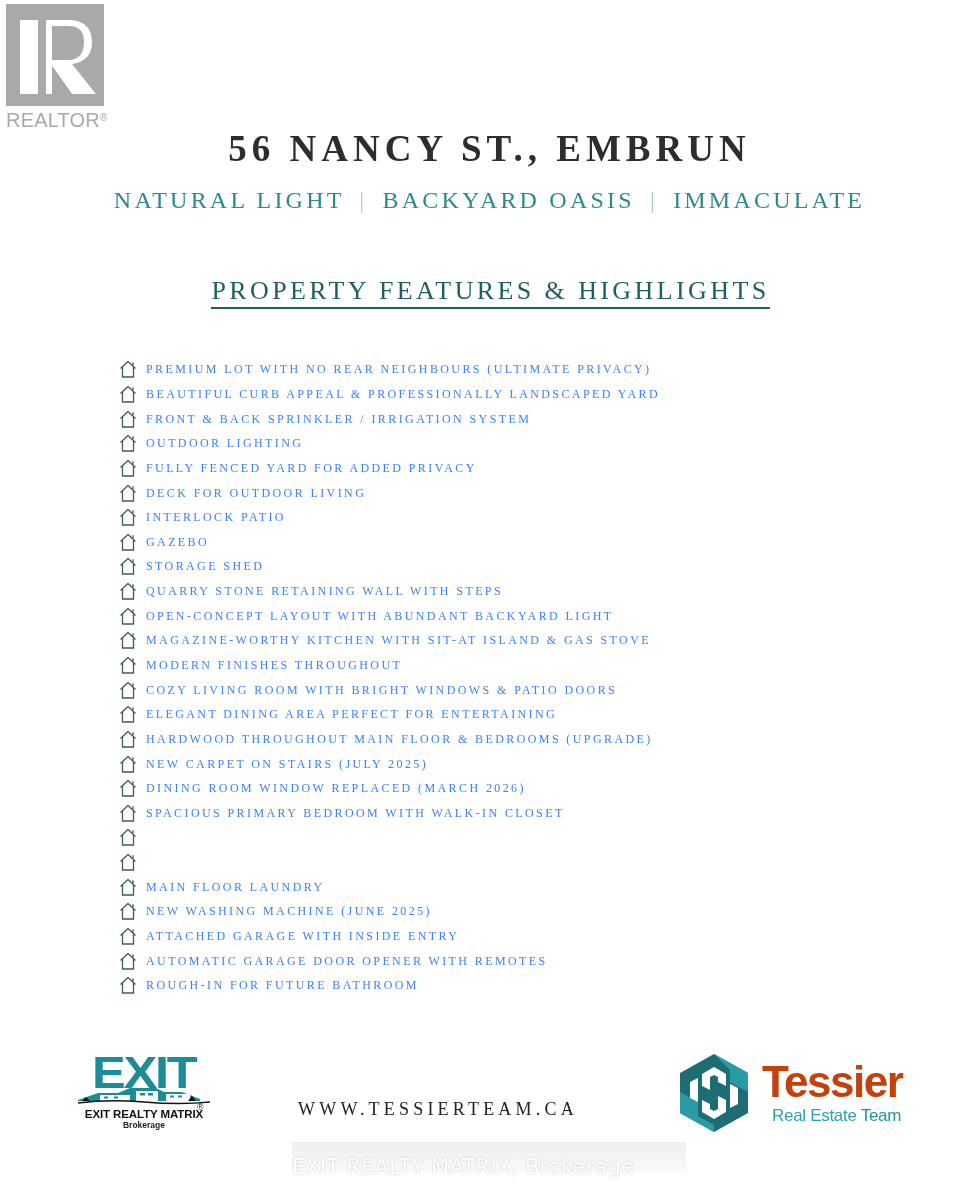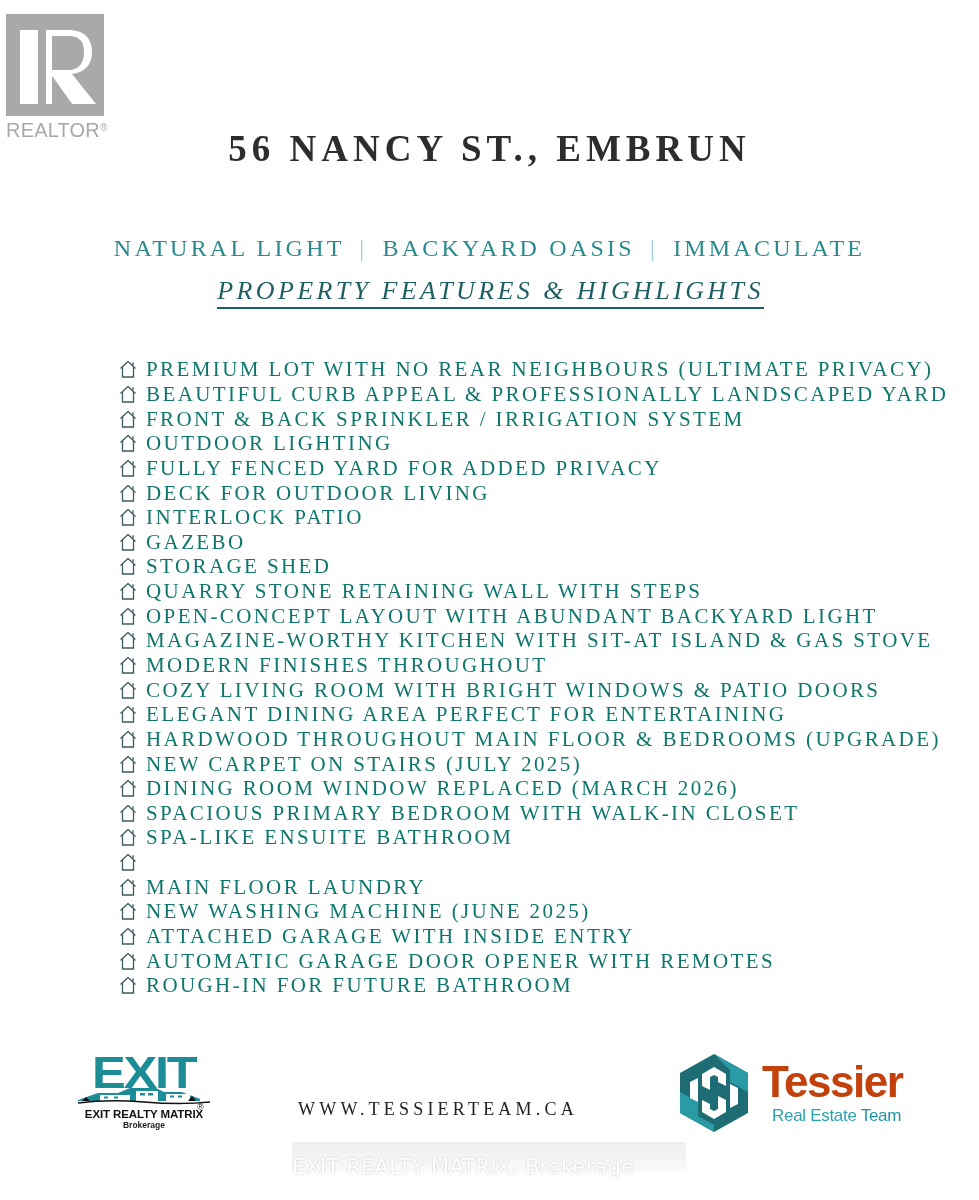--- a/index.html
+++ b/index.html
@@ -1,36 +1,36 @@
 <!DOCTYPE html>
 <html><head>
   <meta charset="utf-8">
   <style>
     * { box-sizing: border-box; margin: 0; padding: 0; }
     html, body { width: 979px; height: 1200px; background: #ffffff; overflow: hidden; }
     body { position: relative; font-family: "DejaVu Serif", serif; }
 
-    .realtor-logo { position: absolute; left: 6px; top: 14px; width: 106px; height: 126px; }
+    .realtor-logo { position: absolute; left: 6px; top: 4px; width: 106px; height: 126px; }
     .realtor-box { position: absolute; left: 0; top: 0; width: 98px; height: 102px; background: #a9a9a9; }
     .realtor-box svg { width: 98px; height: 102px; display: block; }
     .realtor-word { position: absolute; left: 0; top: 106px; font-family: "Liberation Sans", sans-serif; font-size: 20px; color: #a9a9a9; letter-spacing: 0.2px; line-height: 20px; }
     .realtor-word sup { font-size: 10px; vertical-align: top; position: relative; top: -2px; }
 
     .title { position: absolute; left: 0; width: 979px; top: 128px; text-align: center; font-family: "Liberation Serif", serif; font-size: 37px; letter-spacing: 5px; color: #2f2c2c; line-height: 42px; }
-    .tagline { position: absolute; left: 0; width: 979px; top: 186px; text-align: center; font-family: "Liberation Serif", serif; font-size: 24px; letter-spacing: 3.2px; color: #2a8a8c; line-height: 28px; margin-top: 48px; }
+    .tagline { position: absolute; left: 0; width: 979px; top: 186px; text-align: center; font-family: "Liberation Serif", serif; font-size: 24px; letter-spacing: 3.2px; color: #2a8a8c; line-height: 28px; }
     .tagline .sep { display: inline-block; margin: 0 6px; color: #9fcfd0; }
 
     .section-heading { position: absolute; left: 0; width: 979px; top: 276px; text-align: center; }
-    .section-heading span { font-family: "Liberation Serif", serif; font-size: 26px; letter-spacing: 3.4px; color: #1f5f63; border-bottom: 2.5px solid #1f6065; padding-bottom: 1px; line-height: 30px; display: inline-block; margin-left: 2px; font-style: italic; }
+    .section-heading span { font-family: "Liberation Serif", serif; font-size: 26px; letter-spacing: 3.4px; color: #1f5f63; border-bottom: 2.5px solid #1f6065; padding-bottom: 1px; line-height: 30px; display: inline-block; margin-left: 2px; }
 
     .features { position: absolute; left: 118px; top: 357px; width: 760px; list-style: none; }
     .features li { height: 24.65px; display: flex; align-items: center; }
     .features .house { width: 20px; height: 20px; margin-right: 8px; flex: 0 0 20px; }
     .features .house svg { width: 20px; height: 20px; display: block; }
-    .features .txt { font-family: "Liberation Serif", serif; font-size: 21px; letter-spacing: 2.4px; color: #0f766e; white-space: nowrap; line-height: 20px; }
+    .features .txt { font-family: "Liberation Serif", serif; font-size: 12px; letter-spacing: 2.4px; color: #3b82f6; white-space: nowrap; line-height: 20px; }
 
     .exit-logo { position: absolute; left: 78px; top: 1050px; width: 132px; height: 82px; }
     .exit-word { position: absolute; left: 14px; top: 0; font-family: "Liberation Sans", sans-serif; font-weight: bold; font-size: 44px; color: #1c8c97; letter-spacing: -2px; line-height: 46px; transform: scaleX(1.15); transform-origin: left top; }
     .exit-houses { position: absolute; left: 0; top: 34px; width: 132px; height: 22px; }
     .exit-reg { position: absolute; left: 119px; top: 52px; font-family: "Liberation Sans", sans-serif; font-size: 9px; color: #111; }
     .exit-name { position: absolute; left: 0; top: 58px; width: 132px; text-align: center; font-family: "Liberation Sans", sans-serif; font-weight: bold; font-size: 11.5px; color: #111; letter-spacing: -0.1px; line-height: 13px; }
     .exit-brokerage { position: absolute; left: 0; top: 70px; width: 132px; text-align: center; font-family: "Liberation Sans", sans-serif; font-weight: bold; font-size: 8.5px; color: #222; line-height: 10px; }
 
     .website { position: absolute; left: 298px; top: 1098px; font-family: "Liberation Serif", serif; font-size: 18px; letter-spacing: 4.2px; color: #222222; line-height: 22px; }
 
@@ -264,21 +264,20 @@
     <span class="txt">SPACIOUS PRIMARY BEDROOM WITH WALK-IN CLOSET</span>
   </li>
     <li>
     <span class="house">
       <svg viewBox="0 0 20 20" xmlns="http://www.w3.org/2000/svg">
         <path d="M2.5 9.5 L10 2.5 L17.5 9.5" fill="none" stroke="#3d5c60" stroke-width="1.3" stroke-linejoin="round"></path>
         <path d="M4.5 8 V18 H15.5 V8" fill="none" stroke="#3d5c60" stroke-width="1.3"></path>
         <path d="M15 3.2 V6.5" fill="none" stroke="#3d5c60" stroke-width="1.3"></path>
       </svg>
     </span>
-    <span class="txt">SPA-LIKE ENSUITE BATHROOM</span>
   </li>
     <li>
     <span class="house">
       <svg viewBox="0 0 20 20" xmlns="http://www.w3.org/2000/svg">
         <path d="M2.5 9.5 L10 2.5 L17.5 9.5" fill="none" stroke="#3d5c60" stroke-width="1.3" stroke-linejoin="round"></path>
         <path d="M4.5 8 V18 H15.5 V8" fill="none" stroke="#3d5c60" stroke-width="1.3"></path>
         <path d="M15 3.2 V6.5" fill="none" stroke="#3d5c60" stroke-width="1.3"></path>
       </svg>
     </span>
   </li>

